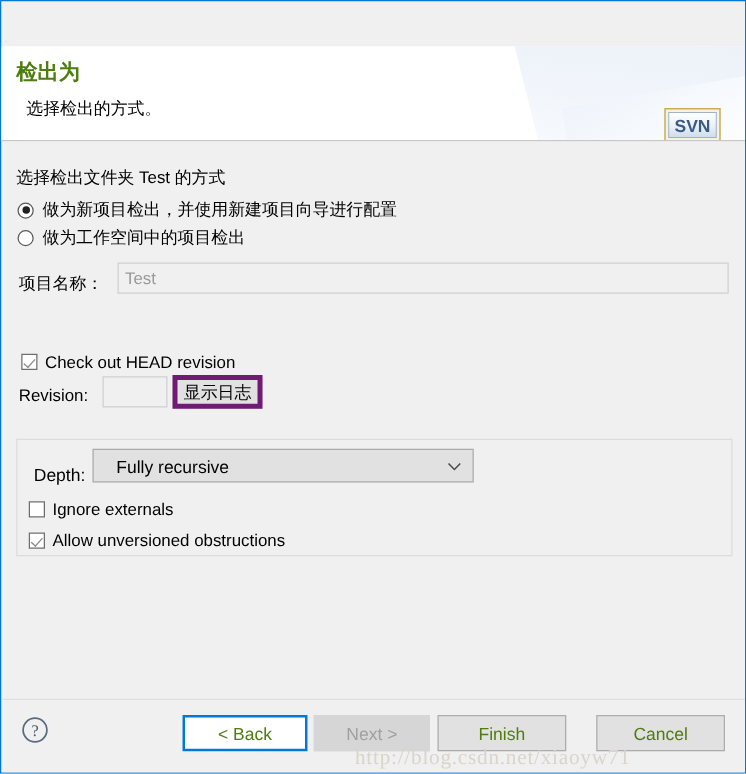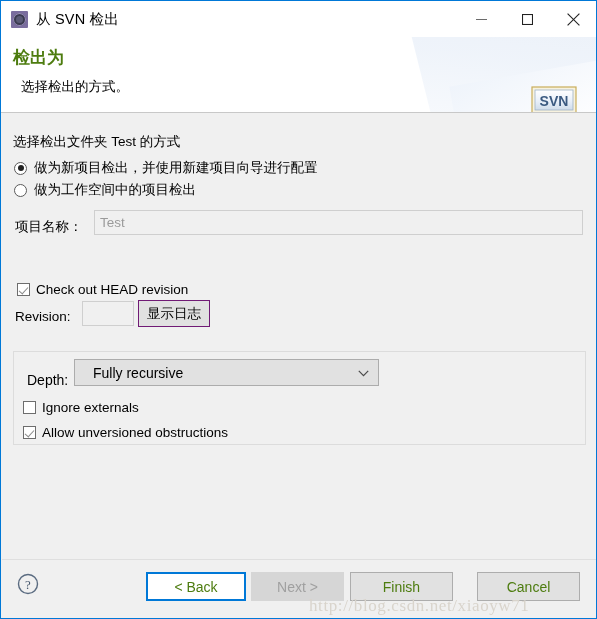--- a/index.html
+++ b/index.html
@@ -214,21 +214,21 @@
   .cb-row span {
     font-size: 13.5px;
     color: #000;
   }
 
   
   .pbtn {
     position: absolute;
     box-sizing: border-box;
     background: #e1e1e1;
-    border: 1px solid #701a75;
+    border: 4px solid #701a75;
     font-family: "Liberation Sans", sans-serif;
     font-size: 13.5px;
     color: #000;
     display: flex;
     align-items: center;
     justify-content: center;
     white-space: nowrap;
   }
 
   
@@ -292,60 +292,35 @@
     background: #ffffff;
   }
   .footer-btn.disabled {
     color: #a0a0a0;
     background: #d6d6d6;
     border-color: #d6d6d6;
   }
 
   .watermark {
     position: absolute;
-    left: 308px;
+    left: 283px;
     top: 595px;
     font-family: "Liberation Serif", "DejaVu Serif", serif;
     font-size: 17px;
     color: #d9d4cc;
     letter-spacing: 0.6px;
     white-space: nowrap;
     user-select: none;
   }
 </style>
 </head>
 <body>
 
 <div id="dialog">
 
-  <div class="titlebar">
-    <div class="title-icon">
-      <div class="cog"></div>
-    </div>
-    <div class="title-text">从 SVN 检出</div>
-
-    <div class="win-buttons">
-      <div class="win-btn">
-        <svg width="11" height="11" viewBox="0 0 11 11">
-          <line x1="0" y1="5.5" x2="11" y2="5.5" stroke="#6b6b6b" stroke-width="1"></line>
-        </svg>
-      </div>
-      <div class="win-btn">
-        <svg width="11" height="11" viewBox="0 0 11 11">
-          <rect x="0.5" y="0.5" width="10" height="10" fill="none" stroke="#222" stroke-width="1.1"></rect>
-        </svg>
-      </div>
-      <div class="win-btn">
-        <svg width="13" height="13" viewBox="0 0 13 13">
-          <line x1="0.6" y1="0.6" x2="12.4" y2="12.4" stroke="#222" stroke-width="1.1"></line>
-          <line x1="12.4" y1="0.6" x2="0.6" y2="12.4" stroke="#222" stroke-width="1.1"></line>
-        </svg>
-      </div>
-    </div>
-  </div>
 
   <div class="header">
     <div class="header-deco"></div>
     <div class="header-deco2"></div>
     <div class="header-title">检出为</div>
     <div class="header-sub">选择检出的方式。</div>
 
     <svg class="svn-logo" viewBox="0 0 48 38">
 
       <rect x="2" y="1" width="44" height="26" fill="#f7f2df" stroke="#c9ad5a" stroke-width="1.2"></rect>

